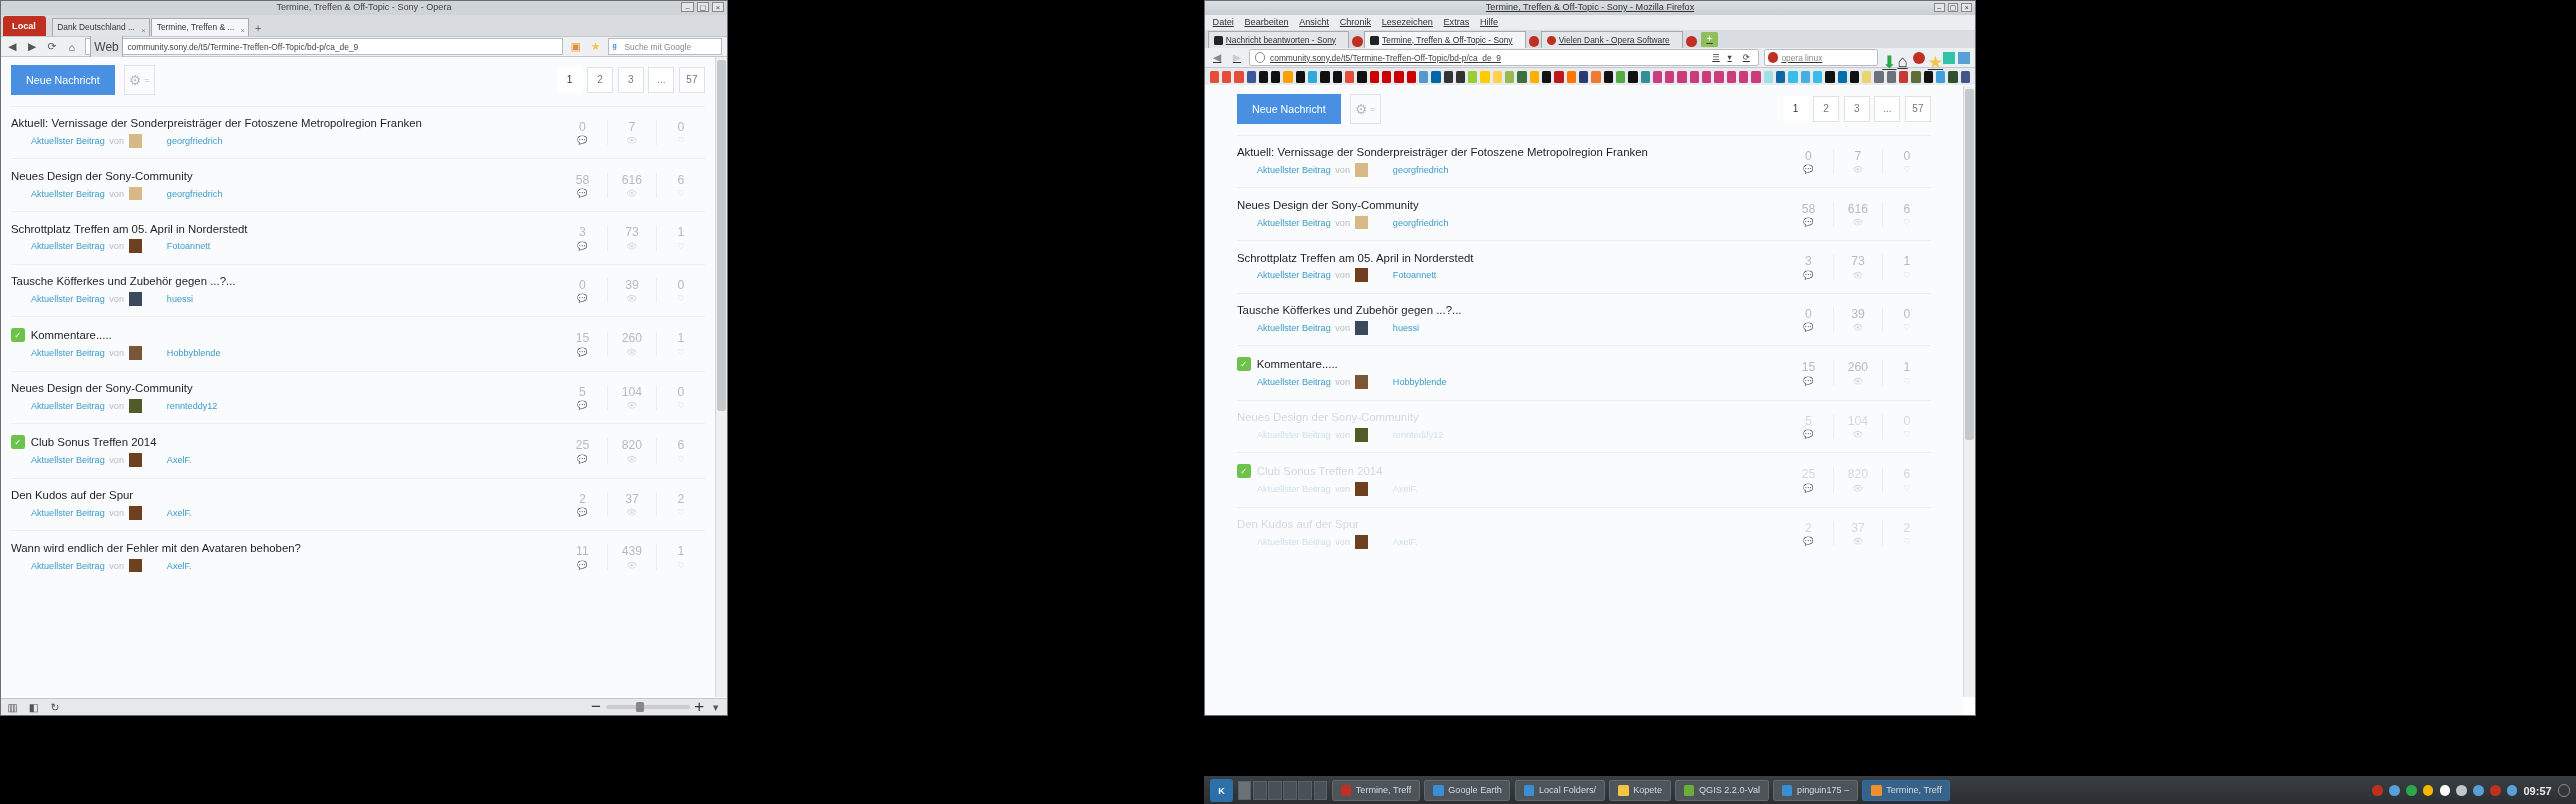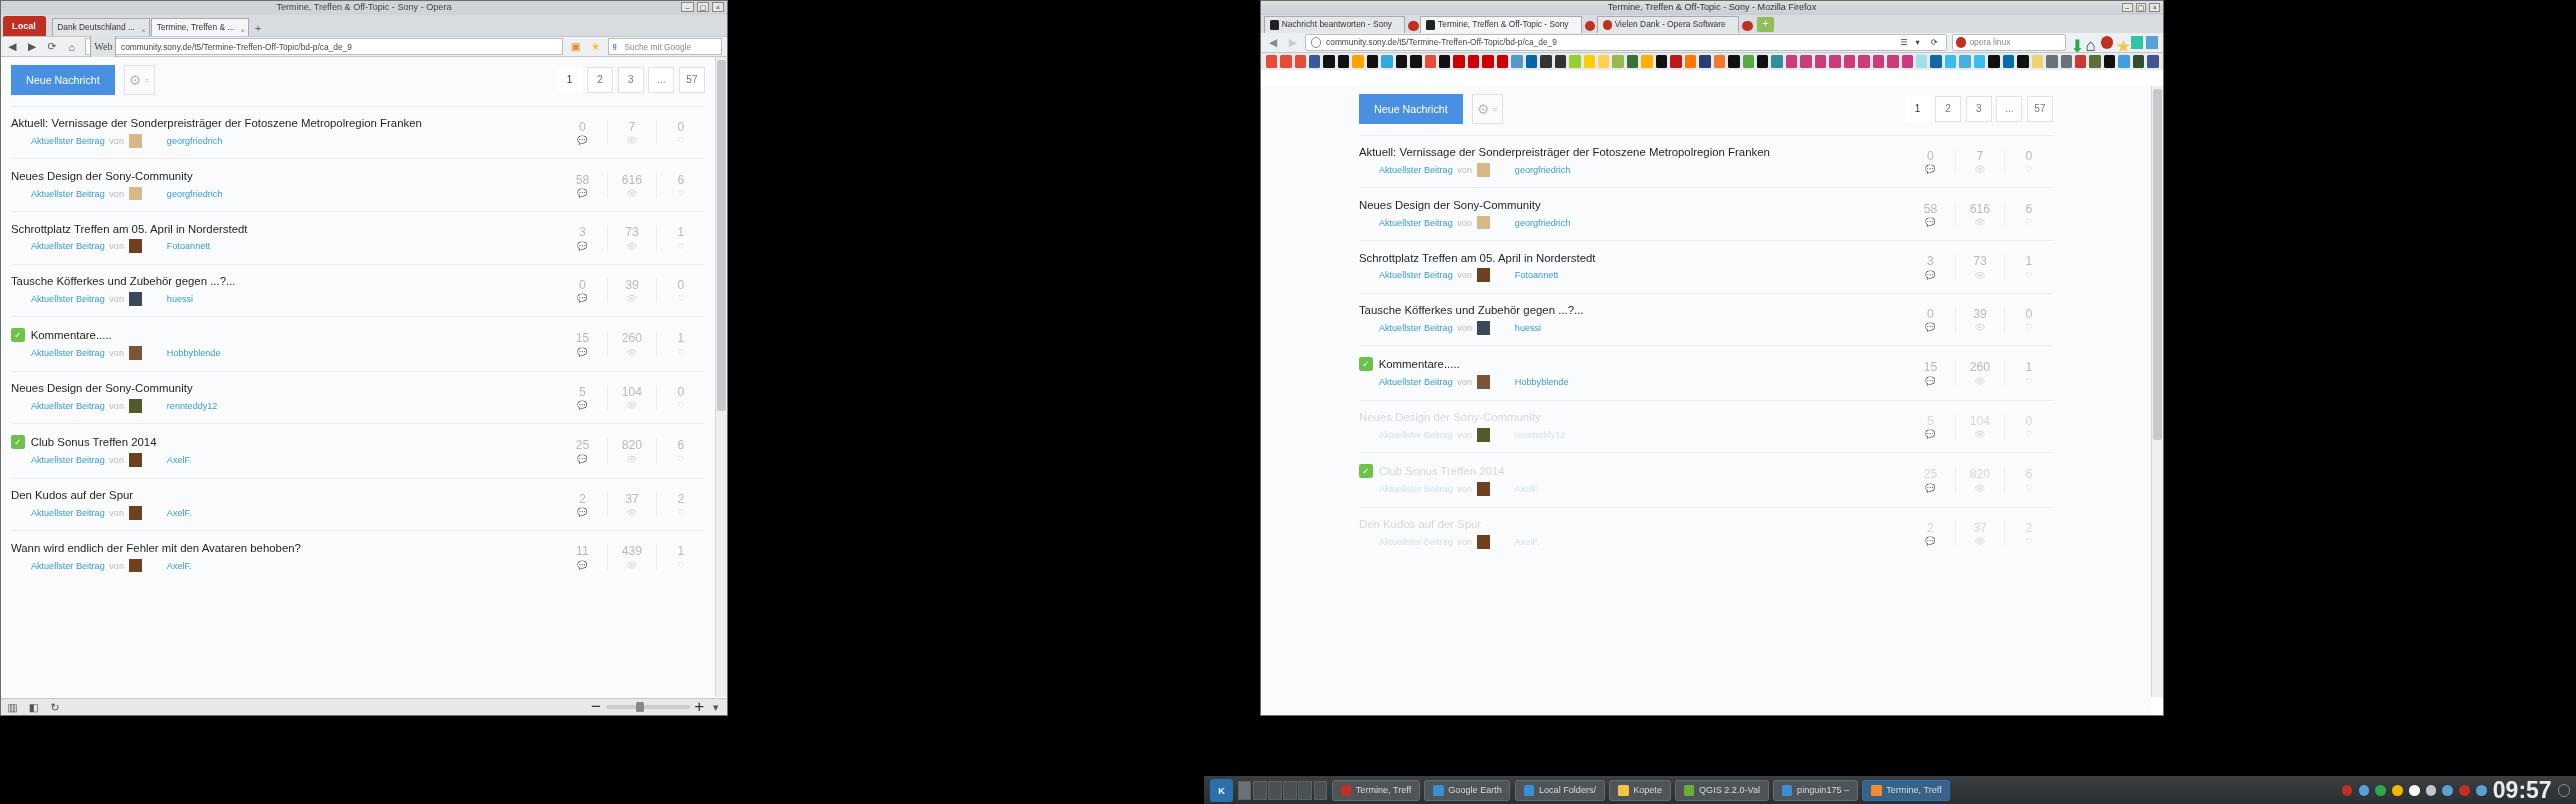--- a/index.html
+++ b/index.html
@@ -1,38 +1,38 @@
 <!DOCTYPE html>
 <html style="font-size:12.2px"><head>
 <meta charset="utf-8">
 <style>
 * { margin: 0; padding: 0; box-sizing: border-box; }
 body { width: 2576px; height: 805px; background: #000; font-family: Arial, Helvetica, sans-serif; font-size: 17px; color: #333; overflow: hidden; position: relative; }
 
 
 .pane { position: absolute; top: 0; width: 728px; height: 716px; background: #fff; border: 1.5px solid #6d6d6d; }
 .pane.left  { left: 0; }
-.pane.right { left: 1260px; width: 904px; }
+.pane.right { left: 1204px; width: 772px; text-decoration: underline; }
 
 
 .op-titlebar { height: 13.7px; background: #cfd4d9; font-size: 9.1px; color: #444; text-align: center; line-height: 13.7px; position: relative; }
 .op-winctl   { position: absolute; right: 3px; top: 0.8px; display: flex; gap: 3px; }
 .op-winctl span { width: 12.2px; height: 10.7px; background: #e6e6e6; border: 0.8px solid #888; font-size: 7.6px; line-height: 9.1px; text-align: center; }
 
 .op-tabs { height: 21.3px; background: #d8dce0; display: flex; align-items: flex-end; padding-left: 1.5px; }
 .op-menu-btn { width: 43px; height: 20px; background: #c03022; color: #fff; font-size: 9.1px; font-weight: bold; display: flex; align-items:center; justify-content:center; border-radius: 3px 3px 0 0; margin-right: 6.1px; }
 .op-tab { height: 18.3px; background: #f4f6f8; border: 0.8px solid #aaa; border-bottom: none; padding: 0 13.7px 0 4.6px; font-size: 8.4px; line-height: 17px; margin-right: 1.5px; position: relative; max-width: 130px; white-space: nowrap; overflow: hidden; }
 .op-tab .x { position: absolute; right: 3px; top: 3px; font-size: 7.6px; color: #888; }
 .op-tab.inactive { background: #e2e5e8; }
 .op-newtab { width: 15.2px; height: 15.2px; font-size: 10.7px; color: #666; text-align:center; line-height:15.2px; }
 
 .op-nav { height: 21.3px; background: #eef0f2; border-top: 0.8px solid #c4c8cc; border-bottom: 0.8px solid #c4c8cc; display: flex; align-items: center; padding: 0 4.6px; gap: 6.1px; }
 .op-ico { width: 13.7px; height: 13.7px; display:inline-flex; align-items:center; justify-content:center; color:#555; font-size:10.7px; }
 .op-url { flex: 1; height: 17px; background: #fff; border: 0.8px solid #b8bcc0; display:flex; align-items:center; font-size: 8.4px; color: #444; padding: 0 4.6px; gap: 4.6px; }
-.op-url .badge { background:#e0e3e6; border:0.8px solid #aaa; padding:12px 3px; font-size:10px;font-family:Liberation Serif, serif; }
+.op-url .badge { background:#e0e3e6; border:0.8px solid #aaa; padding:12px 3px; font-size:12px; }
 .op-search { width: 114px; height: 17px; background:#fff; border:0.8px solid #b8bcc0; display:flex; align-items:center; font-size:8.4px; color:#888; padding:0 3px; gap:3px; }
 
 
 .fx-titlebar { height: 13.7px; background: linear-gradient(#dadfe4,#c9ced4); font-size: 9.1px; color:#333; text-align:center; line-height:13.7px; position:relative; }
 .fx-winctl   { position:absolute; right:3px; top:1.5px; display:flex; gap:3px; }
 .fx-winctl span { width:10.7px; height:9.1px; border:0.8px solid #888; background:#e6e6e6; font-size:6.9px; line-height:7.6px; text-align:center; }
 
 .fx-menubar { height: 15.2px; background:#ebeef1; display:flex; align-items:center; gap:10.7px; padding:0 7.6px; font-size:9.1px; color:#333; }
 .fx-menubar span { cursor:default; }
 
@@ -97,21 +97,21 @@
 .kde { position:absolute; left:1204px; bottom:0; width:1372px; height:29px; background:linear-gradient(#3a3f43,#2a2e31); display:flex; align-items:center; padding:0 6.1px; gap:4.6px; color:#d7dbde; font-size:9.1px; }
 .k-launch { width:23px; height:23px; background:#2b6fab; border-radius:3px; display:flex; align-items:center;justify-content:center;color:#fff;font-weight:bold; }
 .k-pager { display:flex; gap:1.5px; }
 .k-pager span { width:13.7px; height:18.3px; background:#495056; border:0.8px solid #5a6167; }
 .k-pager span.cur { background:#6a7278; }
 .k-task { height:21.3px; padding:0 7.6px; background:#4e555a; border:0.8px solid #646b70; border-radius:2.3px; display:flex; align-items:center; gap:4.6px; max-width:130px; white-space:nowrap; overflow:hidden; }
 .k-task.active { background:#37628a; border-color:#2b6fab; }
 .k-task .ico { width:10.7px; height:10.7px; border-radius:1.5px; }
 .k-tray { margin-left:auto; display:flex; align-items:center; gap:6.1px; }
 .k-tray .dot { width:10.7px; height:10.7px; border-radius:50%; }
-.k-clock { font-size:23px; font-weight:bold; color:#e9ecef; }
+.k-clock { font-size:11px; font-weight:bold; color:#e9ecef; }
 .k-menu { width:12.2px; height:12.2px; border:0.8px solid #888; border-radius:50%; }
 
 
 .ic-sm { width:10.7px; height:10.7px; display:inline-block; }
 
 
 .fade .t-title, .fade .t-meta, .fade .stat .num { color:#d5d8db !important; }
 .fade .t-meta a { color:#cfe2ec; }
 </style>
 </head>
@@ -437,20 +437,29 @@
 <div class="pane right">
   <div class="fx-titlebar">
     <span>Termine, Treffen &amp; Off-Topic - Sony - Mozilla Firefox</span>
     <div class="fx-winctl">
       <span>–</span>
       <span>▢</span>
       <span>×</span>
     </div>
   </div>
 
+  <div class="fx-menubar" id="fx-menus">
+      <span>Datei</span>
+      <span>Bearbeiten</span>
+      <span>Ansicht</span>
+      <span>Chronik</span>
+      <span>Lesezeichen</span>
+      <span>Extras</span>
+      <span>Hilfe</span>
+    </div>
 
   <div class="fx-tabs">
     <div class="fx-tab inactive">
         <span class="ico s"></span>
         <span>Nachricht beantworten - Sony</span>
       </div>
     <span class="ico" style="width:10.7px;height:10.7px;background:#c03022;border-radius:50%;margin:0 1.5px 1.5px"></span>
     <div class="fx-tab">
         <span class="ico s"></span>
         <span>Termine, Treffen &amp; Off-Topic - Sony</span>

